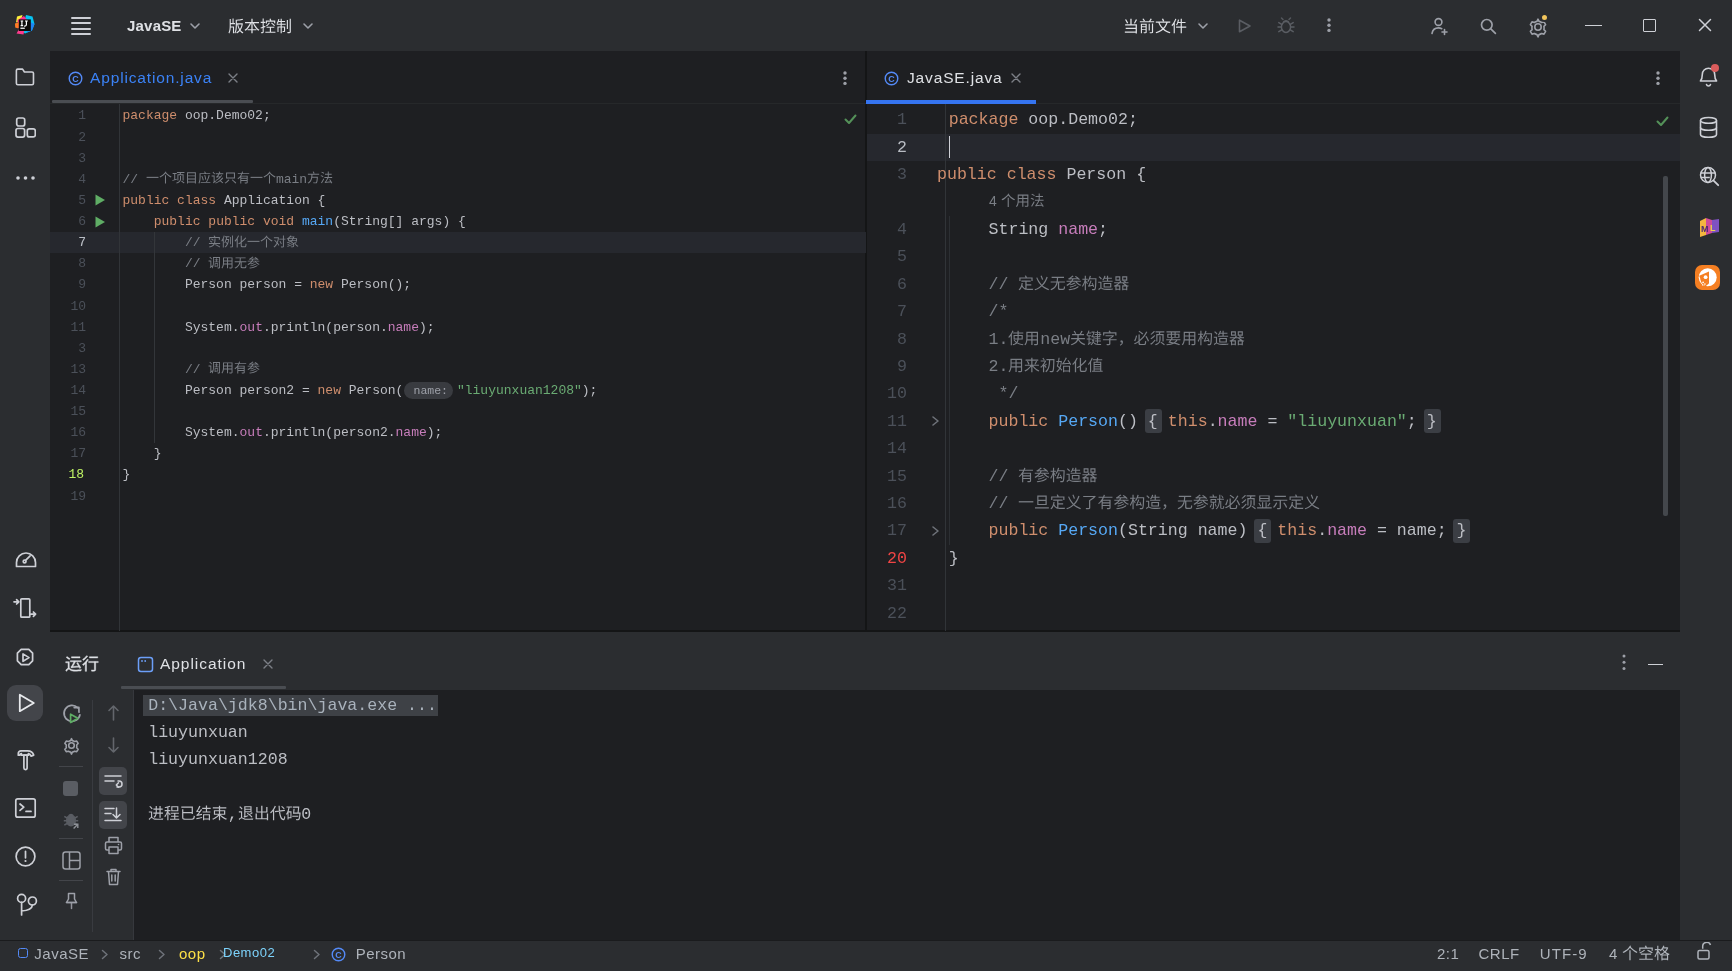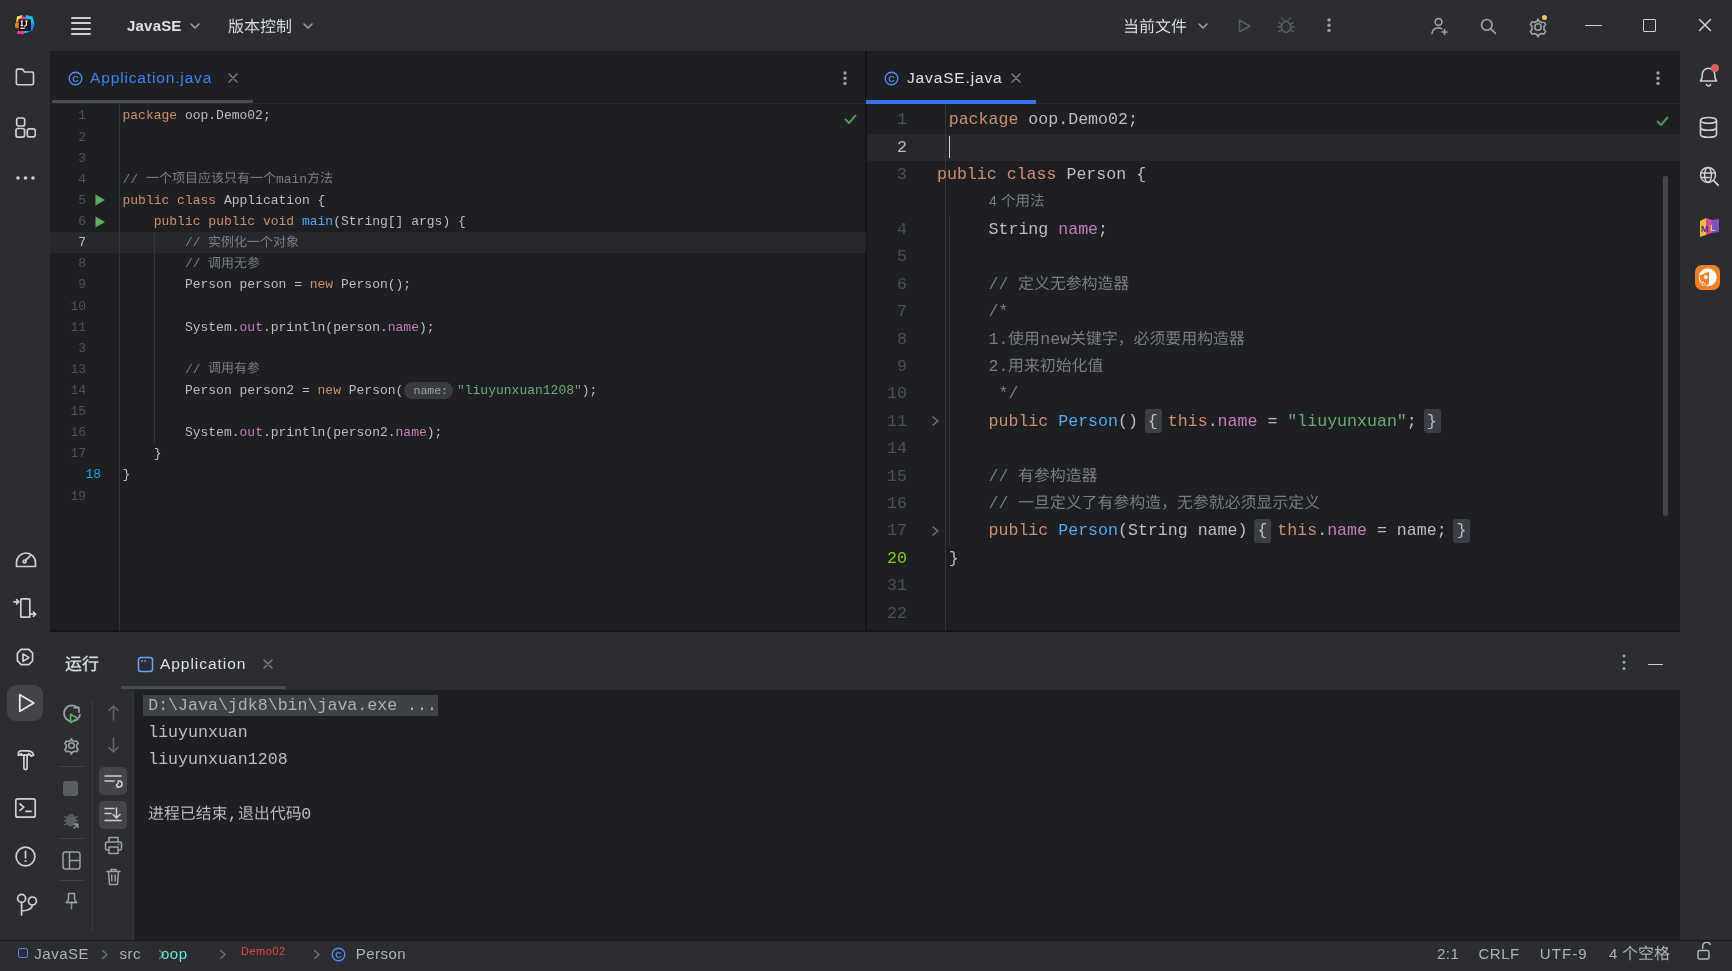--- a/index.html
+++ b/index.html
@@ -288,21 +288,21 @@
 <div class="num" style="left:46px;top:253.2px;color:#4b5059">8</div>
 <div class="num" style="left:46px;top:274.4px;color:#4b5059">9</div>
 <div class="num" style="left:46px;top:295.5px;color:#4b5059">10</div>
 <div class="num" style="left:46px;top:316.6px;color:#4b5059">11</div>
 <div class="num" style="left:46px;top:337.7px;color:#4b5059">3</div>
 <div class="num" style="left:46px;top:358.8px;color:#4b5059">13</div>
 <div class="num" style="left:46px;top:380.0px;color:#4b5059">14</div>
 <div class="num" style="left:46px;top:401.1px;color:#4b5059">15</div>
 <div class="num" style="left:46px;top:422.2px;color:#4b5059">16</div>
 <div class="num" style="left:46px;top:443.3px;color:#4b5059">17</div>
-<div class="num" style="left:61px;top:464.4px;color:#0ea5e9">18</div>
+<div class="num" style="left:44px;top:464.4px;color:#bef264">18</div>
 <div class="num" style="left:46px;top:485.6px;color:#4b5059">19</div>
 <svg class="abs" style="left:94px;top:194.4px" width="12" height="12" viewBox="0 0 12 12">
     <path d="M1.5 0.5v11L11 6z" fill="#5fad65"></path>
   </svg>
 <svg class="abs" style="left:94px;top:215.5px" width="12" height="12" viewBox="0 0 12 12">
     <path d="M1.5 0.5v11L11 6z" fill="#5fad65"></path>
   </svg>
 <svg class="abs" style="left:844px;top:114px" width="13" height="11" viewBox="0 0 13 11">
     <path d="M1.5 5.5l3.5 3.5L11.5 1.5" stroke="#549159" stroke-width="2" fill="none" stroke-linecap="round" stroke-linejoin="round"></path>
   </svg>
@@ -374,21 +374,21 @@
 <div class="rnum" style="left:861px;top:270.8px;color:#4b5059">6</div>
 <div class="rnum" style="left:861px;top:298.2px;color:#4b5059">7</div>
 <div class="rnum" style="left:861px;top:325.6px;color:#4b5059">8</div>
 <div class="rnum" style="left:861px;top:353.0px;color:#4b5059">9</div>
 <div class="rnum" style="left:861px;top:380.4px;color:#4b5059">10</div>
 <div class="rnum" style="left:861px;top:407.8px;color:#4b5059">11</div>
 <div class="rnum" style="left:861px;top:435.2px;color:#4b5059">14</div>
 <div class="rnum" style="left:861px;top:462.6px;color:#4b5059">15</div>
 <div class="rnum" style="left:861px;top:490.0px;color:#4b5059">16</div>
 <div class="rnum" style="left:861px;top:517.4px;color:#4b5059">17</div>
-<div class="rnum" style="left:861px;top:544.8px;color:#84cc16">20</div>
+<div class="rnum" style="left:861px;top:544.8px;color:#ef4444">20</div>
 <div class="rnum" style="left:861px;top:572.2px;color:#4b5059">31</div>
 <div class="rnum" style="left:861px;top:599.6px;color:#4b5059">22</div>
 <div class="abs" style="left:861px;top:627.0px;height:3.0px;overflow:hidden">
     <div class="rnum" style="left:0;top:0;position:relative;color:#4b5059">23</div>
   </div>
 <svg class="abs" style="left:929px;top:415.3px" width="12" height="12" viewBox="0 0 12 12">
     <path d="M4 2l5 4-5 4" stroke="#6f737a" stroke-width="1.6" fill="none" stroke-linecap="round" stroke-linejoin="round"></path>
   </svg>
 <svg class="abs" style="left:929px;top:524.9px" width="12" height="12" viewBox="0 0 12 12">
     <path d="M4 2l5 4-5 4" stroke="#6f737a" stroke-width="1.6" fill="none" stroke-linecap="round" stroke-linejoin="round"></path>
@@ -589,25 +589,25 @@
     </svg>0</div>
 <div class="abs" style="left:18px;top:948px;width:10px;height:10px;border:1.7px solid #548af7;border-radius:2.5px"></div>
 <div class="abs" style="left:34.3px;top:945px;font-size:15px;letter-spacing:.5px;color:#aeb3ba">JavaSE</div>
 <svg class="abs" style="left:99.5px;top:948.5px" width="9" height="11" viewBox="0 0 9 11">
     <path d="M2.5 1.5l4.5 4-4.5 4" stroke="#6f737a" stroke-width="1.5" fill="none" stroke-linecap="round" stroke-linejoin="round"></path>
   </svg>
 <div class="abs" style="left:119.4px;top:945px;font-size:15px;letter-spacing:.5px;color:#aeb3ba">src</div>
 <svg class="abs" style="left:156.5px;top:948.5px" width="9" height="11" viewBox="0 0 9 11">
     <path d="M2.5 1.5l4.5 4-4.5 4" stroke="#6f737a" stroke-width="1.5" fill="none" stroke-linecap="round" stroke-linejoin="round"></path>
   </svg>
-<div class="abs" style="left:161px;top:945px;font-size:15px;letter-spacing:.5px;color:#5eead4">oop</div>
+<div class="abs" style="left:179px;top:945px;font-size:15px;letter-spacing:.5px;color:#fde047">oop</div>
 <svg class="abs" style="left:217.5px;top:948.5px" width="9" height="11" viewBox="0 0 9 11">
     <path d="M2.5 1.5l4.5 4-4.5 4" stroke="#6f737a" stroke-width="1.5" fill="none" stroke-linecap="round" stroke-linejoin="round"></path>
   </svg>
-<div class="abs" style="left:241px;top:945px;font-size:11px;letter-spacing:.5px;color:#ef4444">Demo02</div>
+<div class="abs" style="left:223px;top:945px;font-size:13px;letter-spacing:.5px;color:#7dd3fc">Demo02</div>
 <svg class="abs" style="left:311.5px;top:948.5px" width="9" height="11" viewBox="0 0 9 11">
     <path d="M2.5 1.5l4.5 4-4.5 4" stroke="#6f737a" stroke-width="1.5" fill="none" stroke-linecap="round" stroke-linejoin="round"></path>
   </svg>
 <svg class="abs" style="left:330.5px;top:946.5px" width="15" height="15" viewBox="0 0 16 16">
 <circle cx="8" cy="8" r="6.7" fill="none" stroke="#548af7" stroke-width="1.5"></circle>
 <text x="4.6" y="11.4" font-family="Liberation Sans" font-size="9.5" font-weight="bold" fill="#548af7">C</text>
   </svg>
 <div class="abs" style="left:355.7px;top:945px;font-size:15px;letter-spacing:.5px;color:#aeb3ba">Person</div>
 <div class="abs" style="left:1437px;top:945px;font-size:15px;letter-spacing:.5px;color:#aeb3ba">2:1</div>
 <div class="abs" style="left:1478.5px;top:945px;font-size:15px;letter-spacing:.5px;color:#aeb3ba">CRLF</div>

